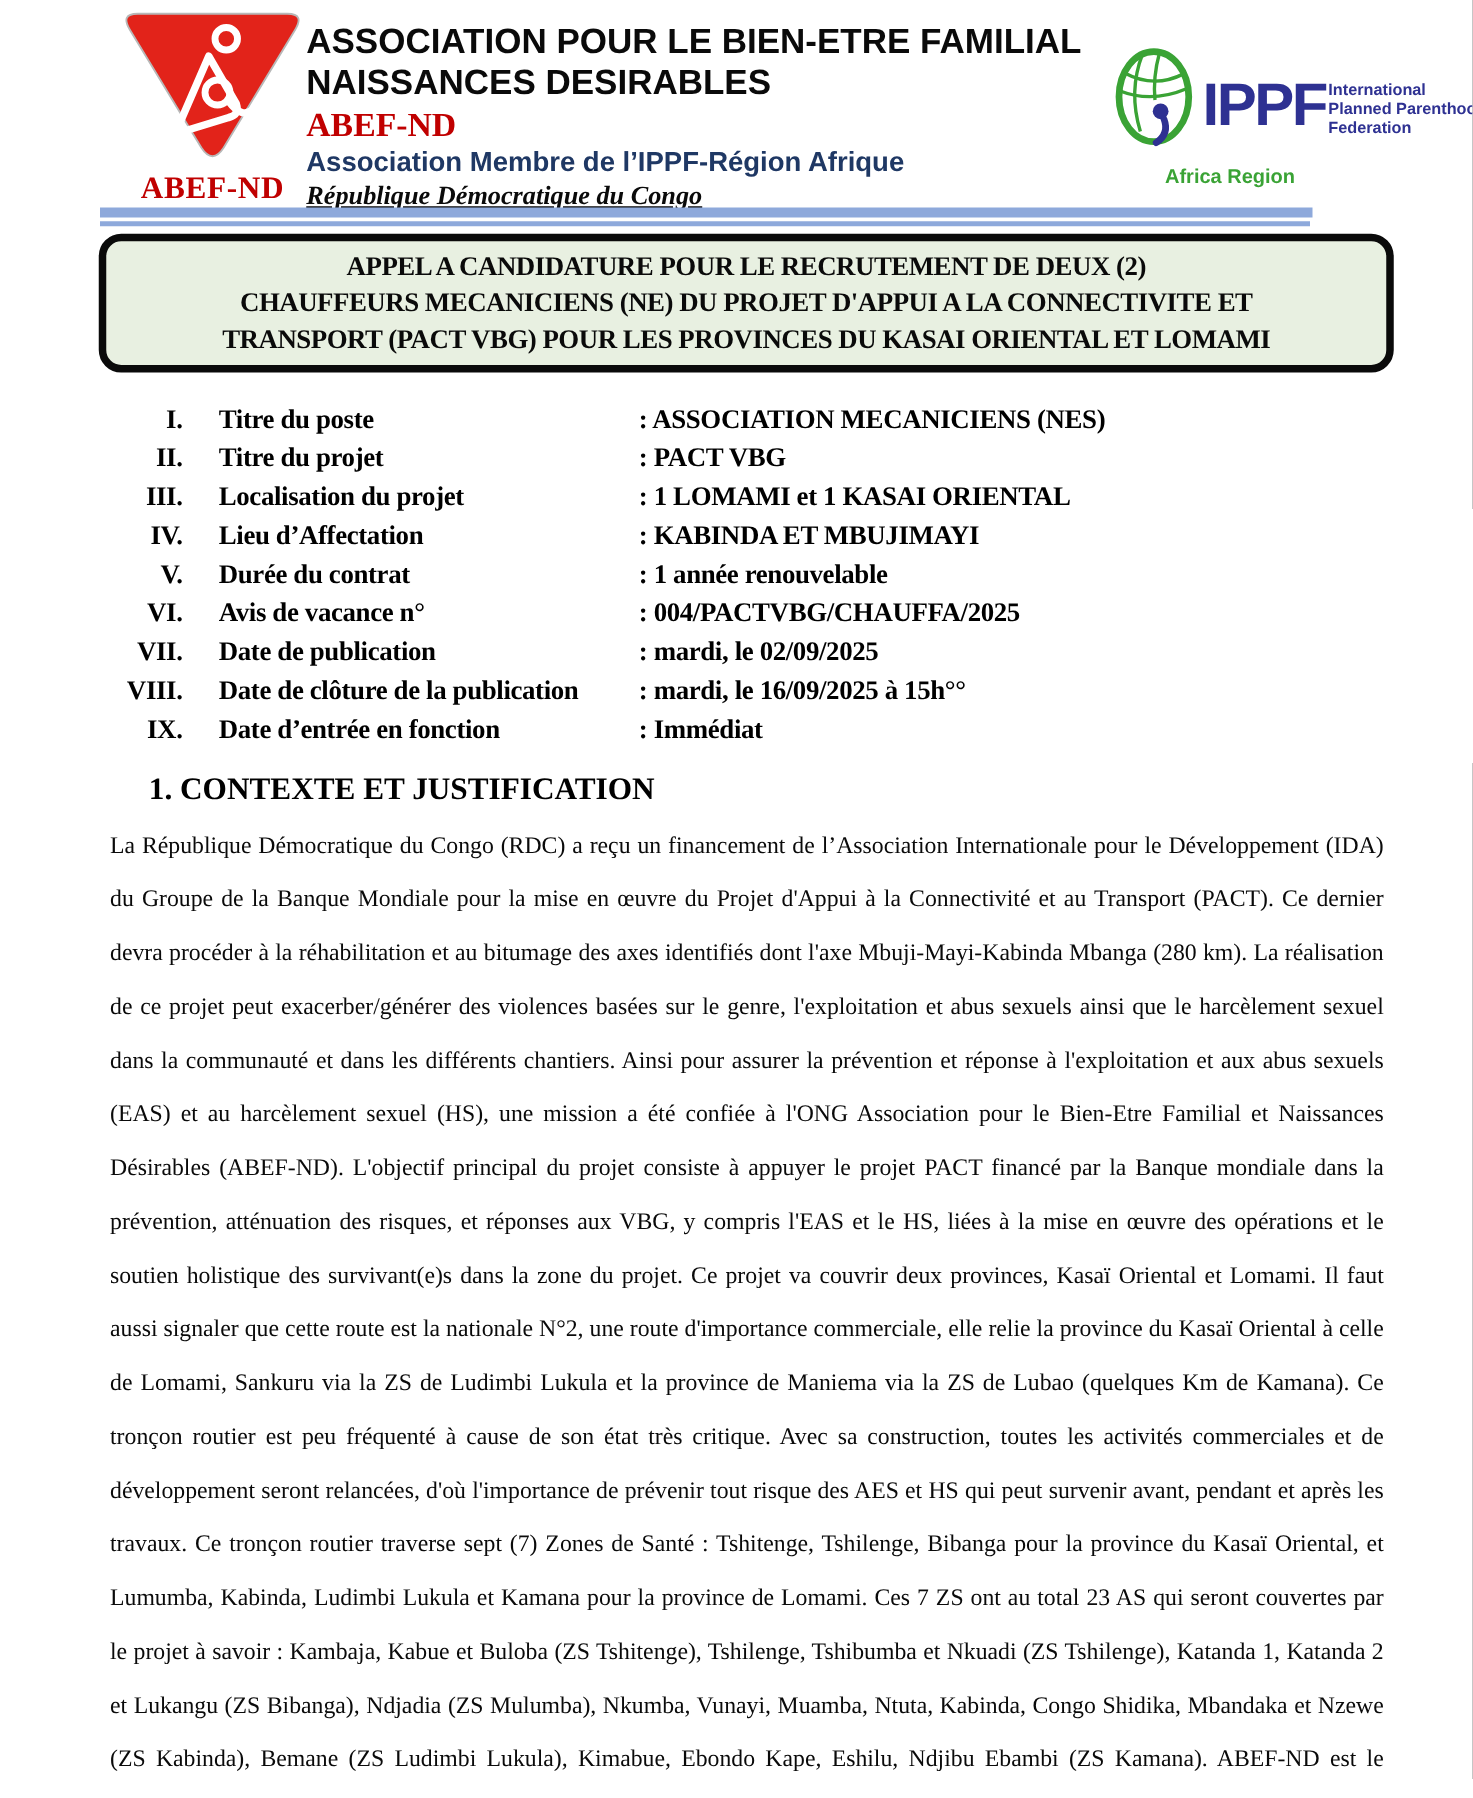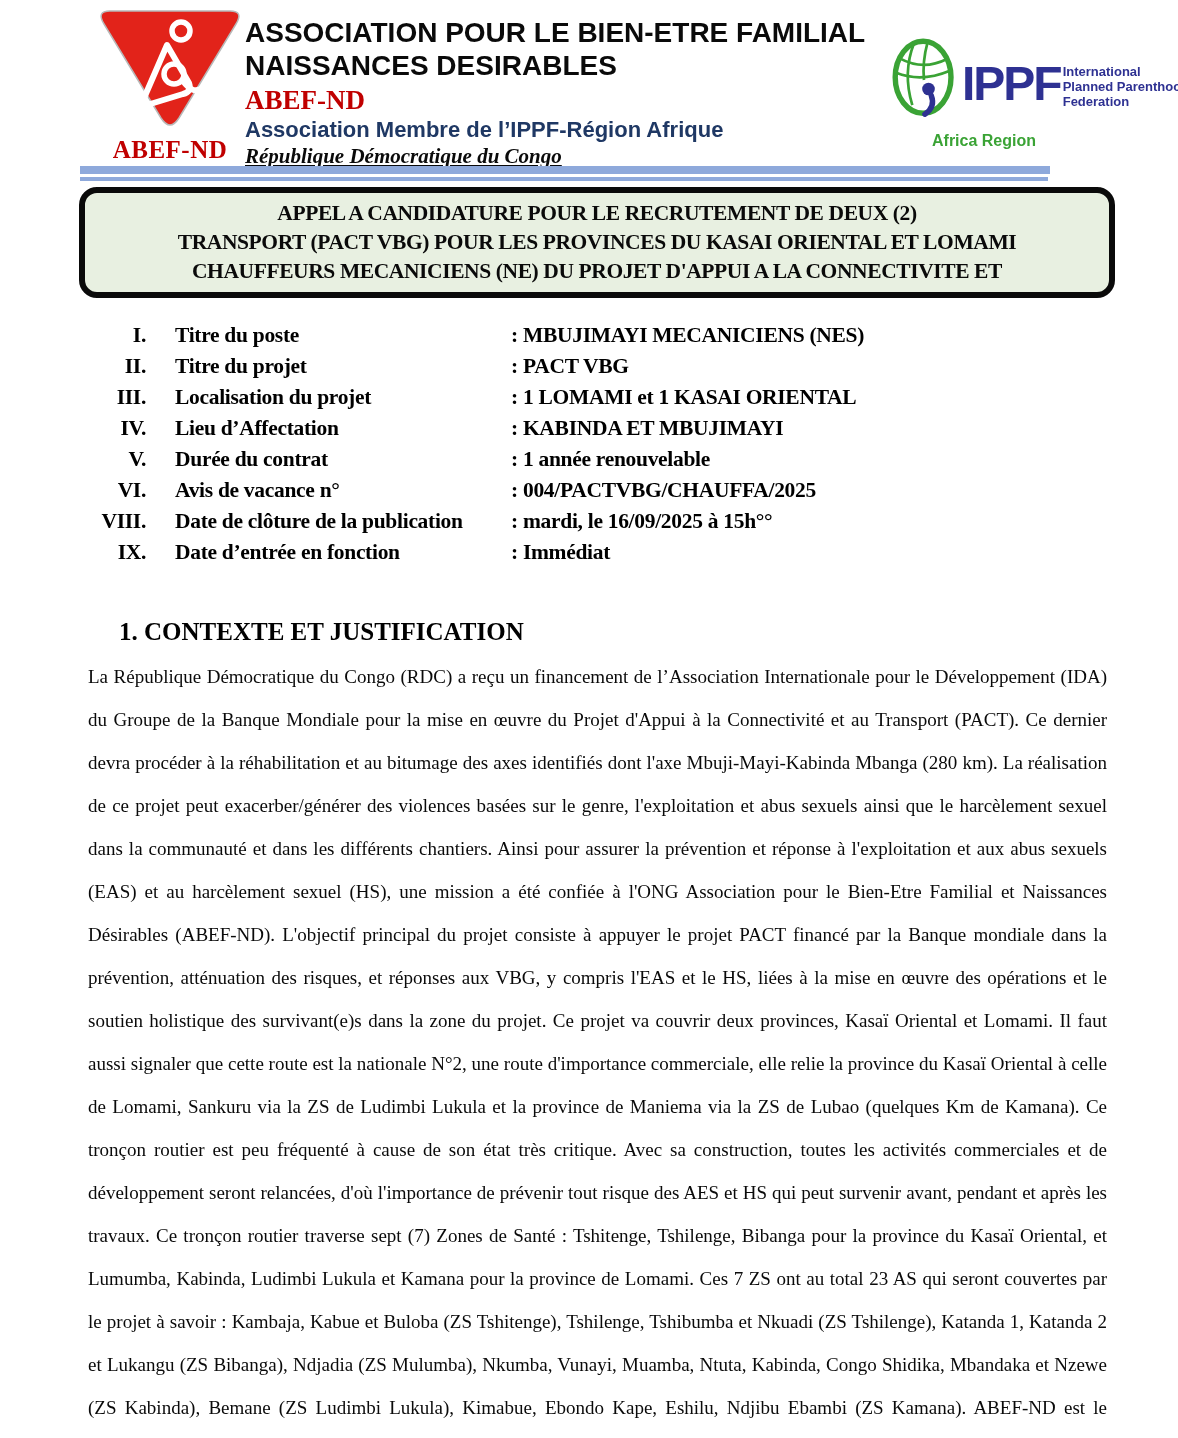--- a/index.html
+++ b/index.html
@@ -157,28 +157,28 @@
     </div>
   </div>
 
   <div class="divider">
     <div class="bar1"></div>
     <div class="bar2"></div>
   </div>
 
   <div class="notice-box">
     <div class="notice-line">APPEL A CANDIDATURE POUR LE RECRUTEMENT DE DEUX (2)</div>
+    <div class="notice-line">CHAUFFEURS MECANICIENS (NE) DU PROJET D'APPUI A LA CONNECTIVITE ET</div>
     <div class="notice-line">TRANSPORT (PACT VBG) POUR LES PROVINCES DU KASAI ORIENTAL ET LOMAMI</div>
-    <div class="notice-line">CHAUFFEURS MECANICIENS (NE) DU PROJET D'APPUI A LA CONNECTIVITE ET</div>
   </div>
 
   <div class="details">
     <div class="detail-row">
       <span class="detail-num">I.</span>
-      <span class="detail-body"><span class="detail-label">Titre du poste</span><span class="detail-value">: MBUJIMAYI MECANICIENS (NES)</span></span>
+      <span class="detail-body"><span class="detail-label">Titre du poste</span><span class="detail-value">: ASSOCIATION MECANICIENS (NES)</span></span>
     </div>
     <div class="detail-row">
       <span class="detail-num">II.</span>
       <span class="detail-body"><span class="detail-label">Titre du projet</span><span class="detail-value">: PACT VBG</span></span>
     </div>
     <div class="detail-row">
       <span class="detail-num">III.</span>
       <span class="detail-body"><span class="detail-label">Localisation du projet</span><span class="detail-value">: 1 LOMAMI et 1 KASAI ORIENTAL</span></span>
     </div>
     <div class="detail-row">
@@ -187,20 +187,24 @@
     </div>
     <div class="detail-row">
       <span class="detail-num">V.</span>
       <span class="detail-body"><span class="detail-label">Durée du contrat</span><span class="detail-value">: 1 année renouvelable</span></span>
     </div>
     <div class="detail-row">
       <span class="detail-num">VI.</span>
       <span class="detail-body"><span class="detail-label">Avis de vacance n°</span><span class="detail-value">: 004/PACTVBG/CHAUFFA/2025</span></span>
     </div>
     <div class="detail-row">
+      <span class="detail-num">VII.</span>
+      <span class="detail-body"><span class="detail-label">Date de publication</span><span class="detail-value">: mardi, le 02/09/2025</span></span>
+    </div>
+    <div class="detail-row">
       <span class="detail-num">VIII.</span>
       <span class="detail-body"><span class="detail-label">Date de clôture de la publication </span><span class="detail-value">: mardi, le 16/09/2025 à 15h°°</span></span>
     </div>
     <div class="detail-row">
       <span class="detail-num">IX.</span>
       <span class="detail-body"><span class="detail-label">Date d’entrée en fonction</span><span class="detail-value">: Immédiat</span></span>
     </div>
   </div>
 
   <div class="section-heading">1. CONTEXTE ET JUSTIFICATION</div>

